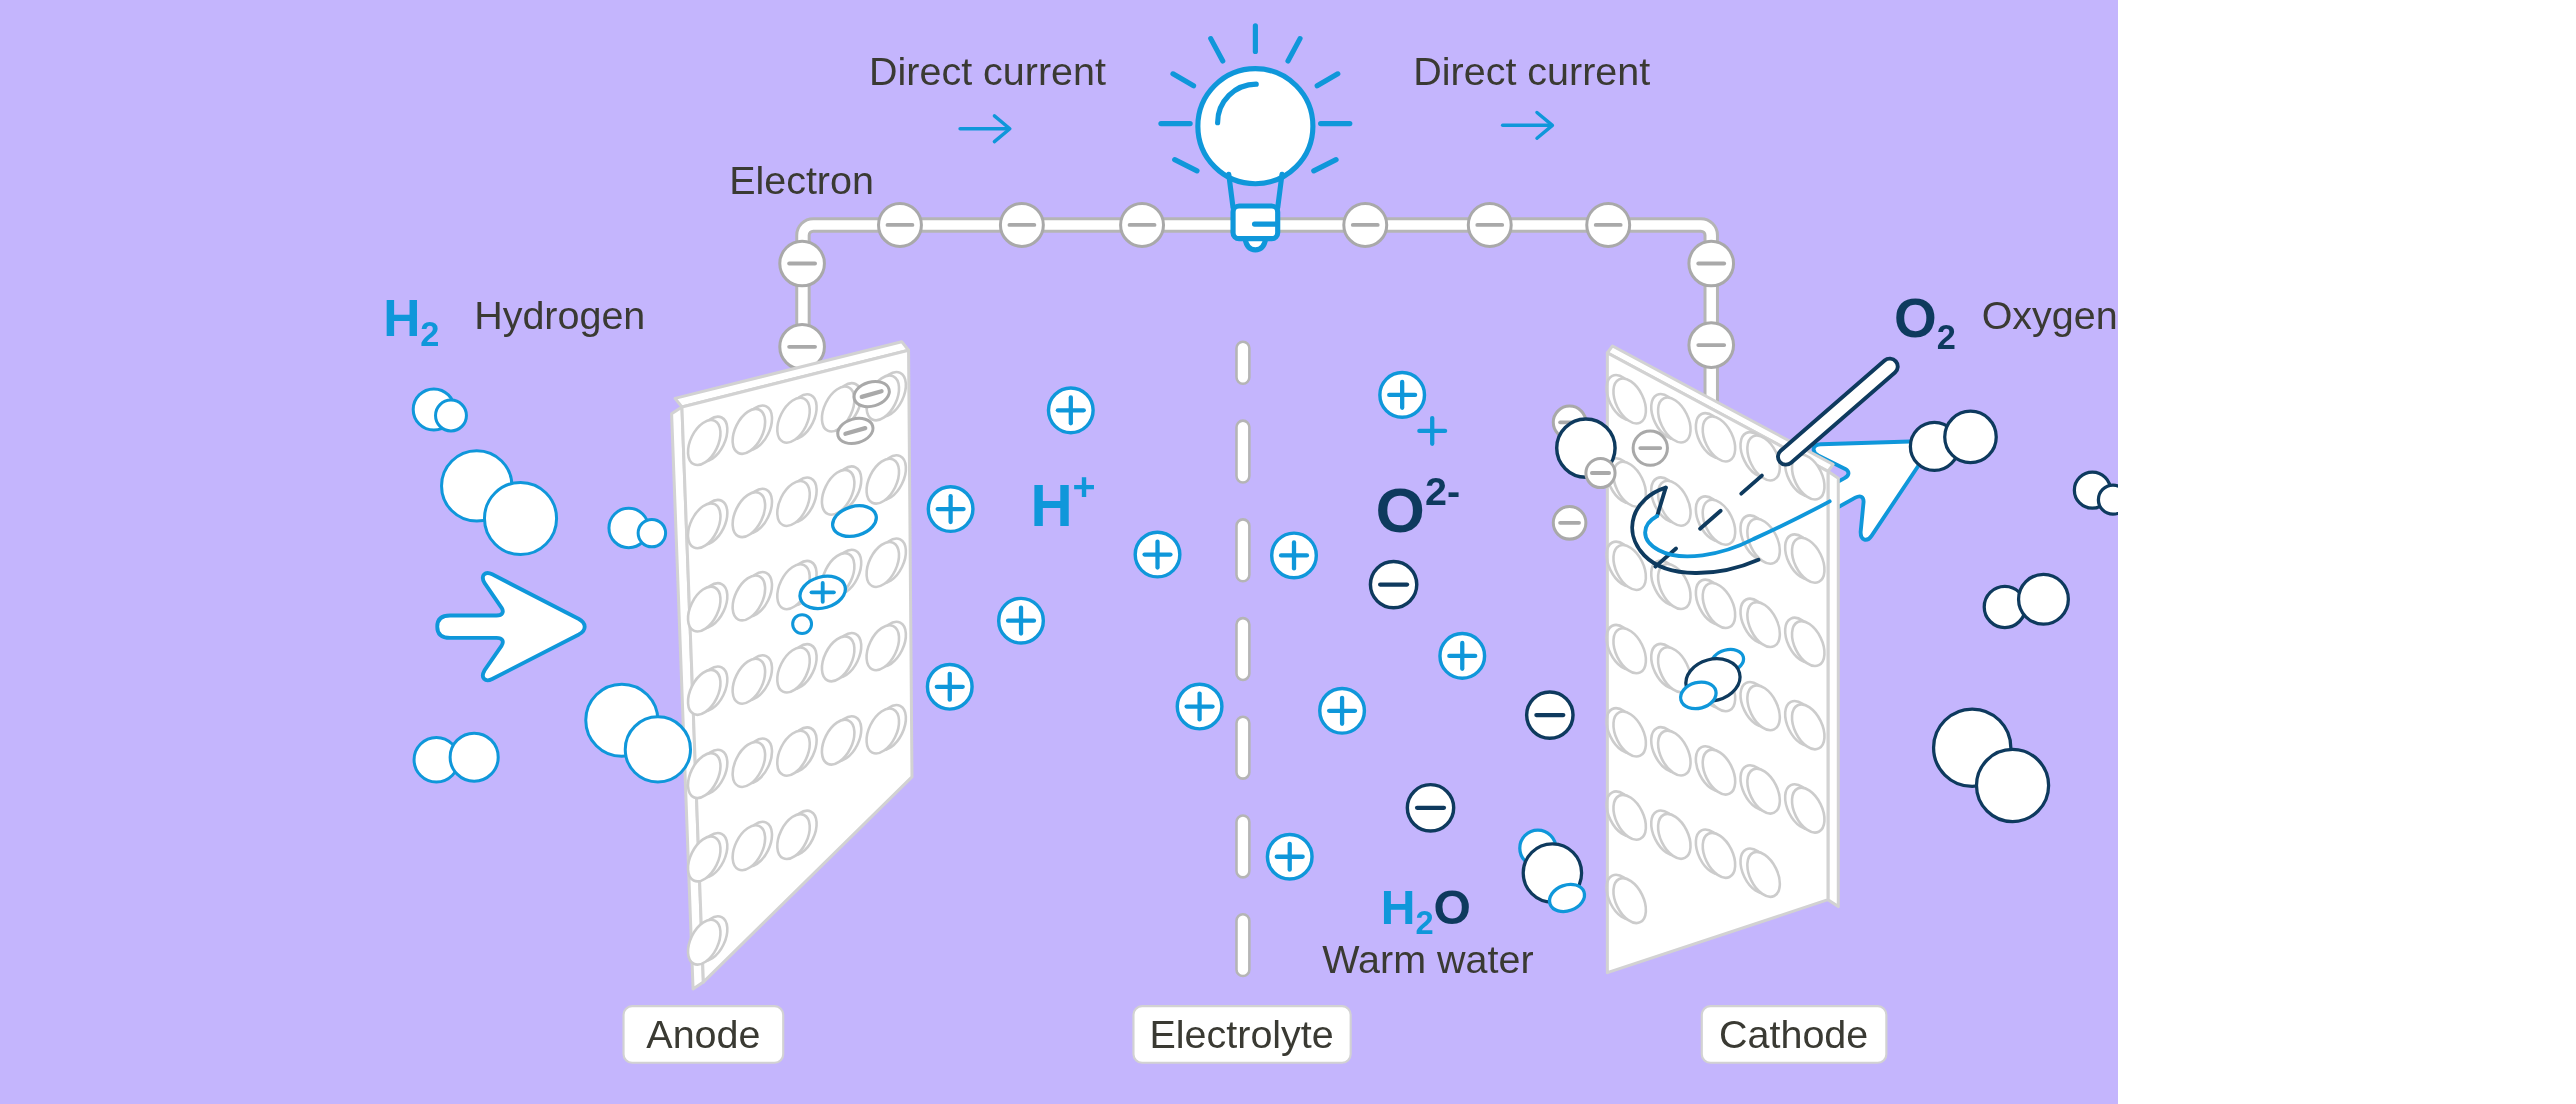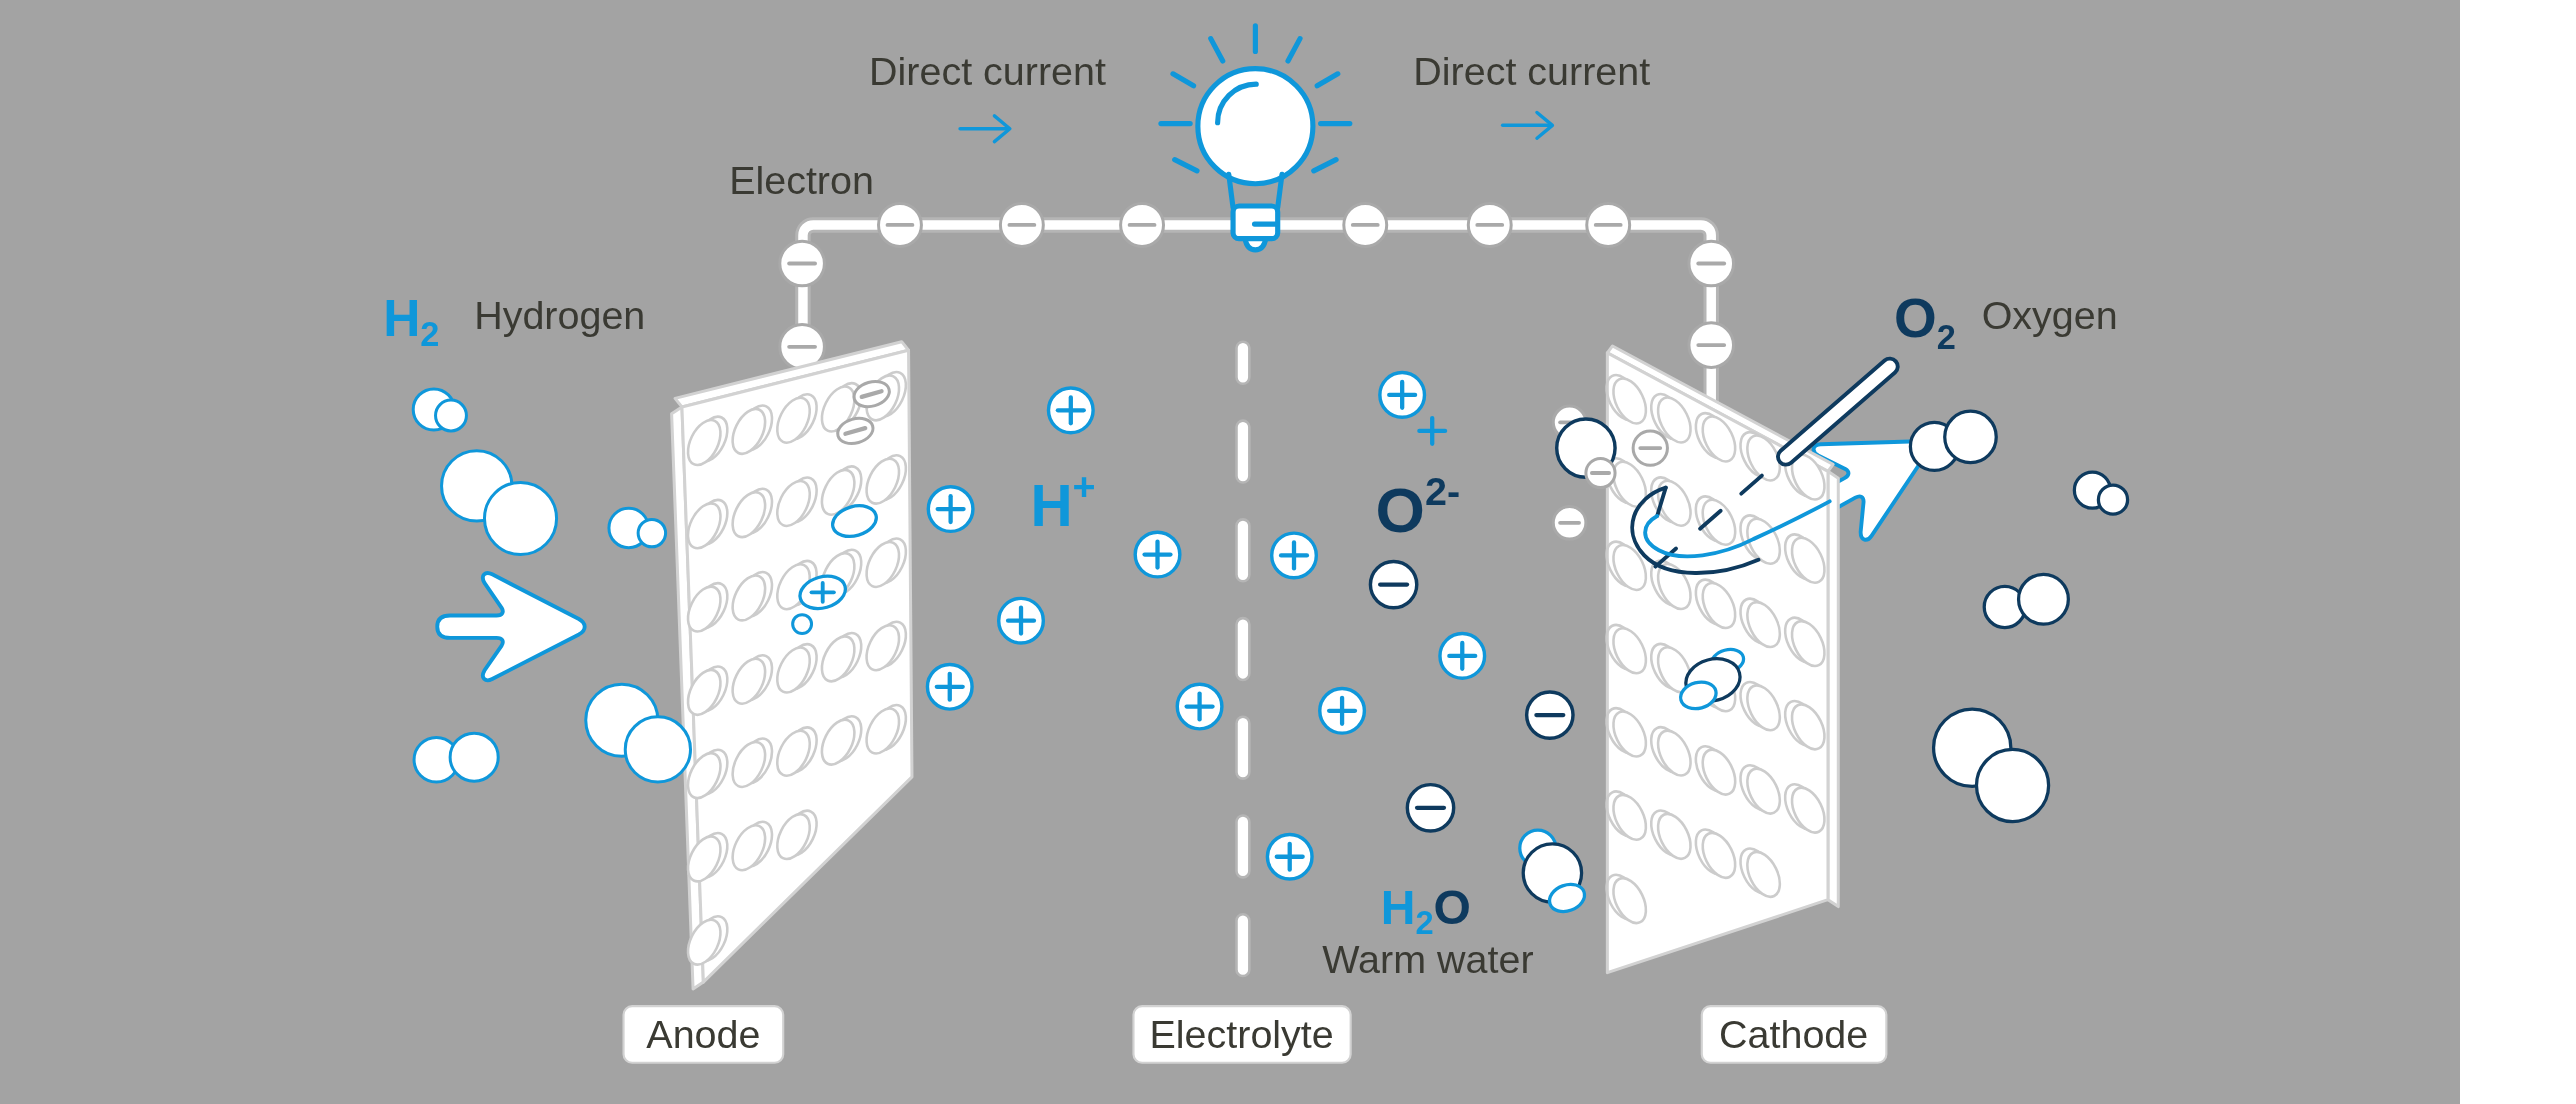--- a/index.html
+++ b/index.html
@@ -1,16 +1,16 @@
 <!DOCTYPE html>
 <html style="font-size:13.7px"><head>
 <meta charset="utf-8">
 <style>
   html,body{margin:0;padding:0;background:#fff;}
-  .stage{position:relative;width:2460px;height:1104px;background:#a3a3a3;overflow:hidden;
+  .stage{position:relative;width:2118px;height:1104px;background:#c4b5fd;overflow:hidden;
          font-family:"Liberation Sans",sans-serif;}
   svg{position:absolute;left:0;top:0;}
   text{font-family:"Liberation Sans",sans-serif;}
   .lbl{fill:#3a3a33;font-size:46px;}
   .box-lbl{fill:#3a3a33;font-size:46px;text-anchor:middle;}
   .box-rect{fill:#ffffff;stroke:#d2d2d2;stroke-width:2.5;}
   .wireO{fill:none;stroke:#b5b5b5;stroke-width:18;}
   .wireI{fill:none;stroke:#ffffff;stroke-width:11;}
   .bulb{stroke:#0f97da;stroke-width:6;fill:none;stroke-linecap:round;}
   .bulbF{stroke:#0f97da;stroke-width:6;fill:#ffffff;stroke-linecap:round;}

